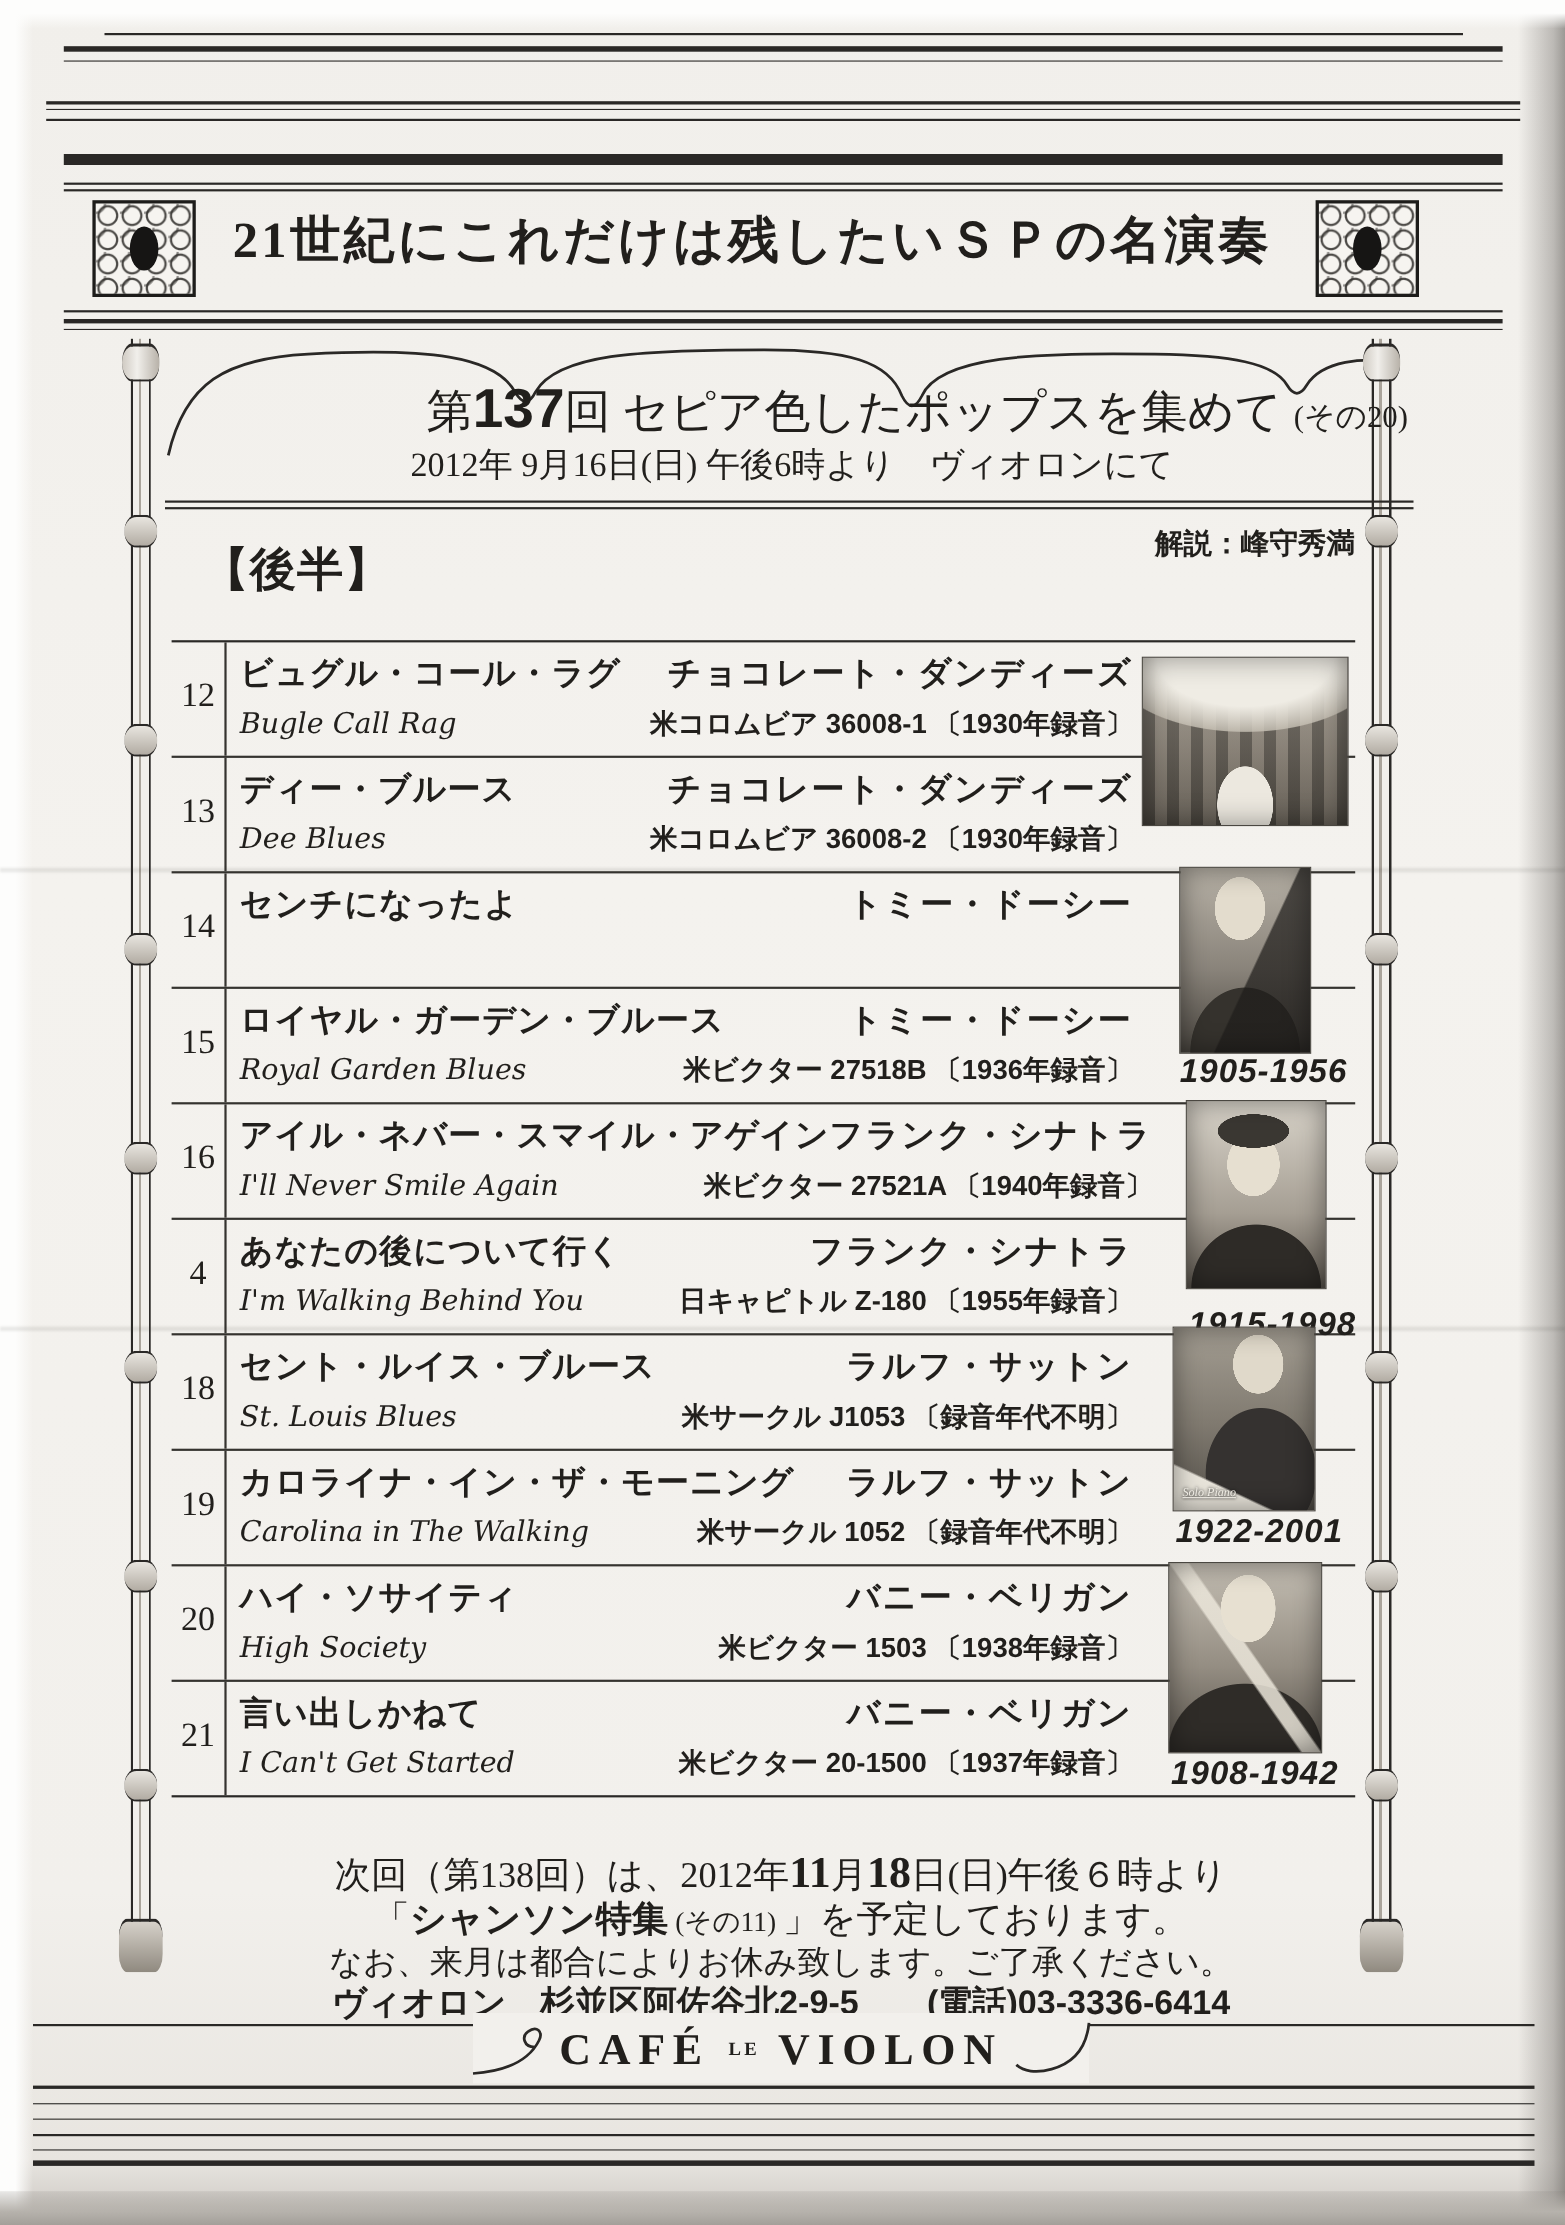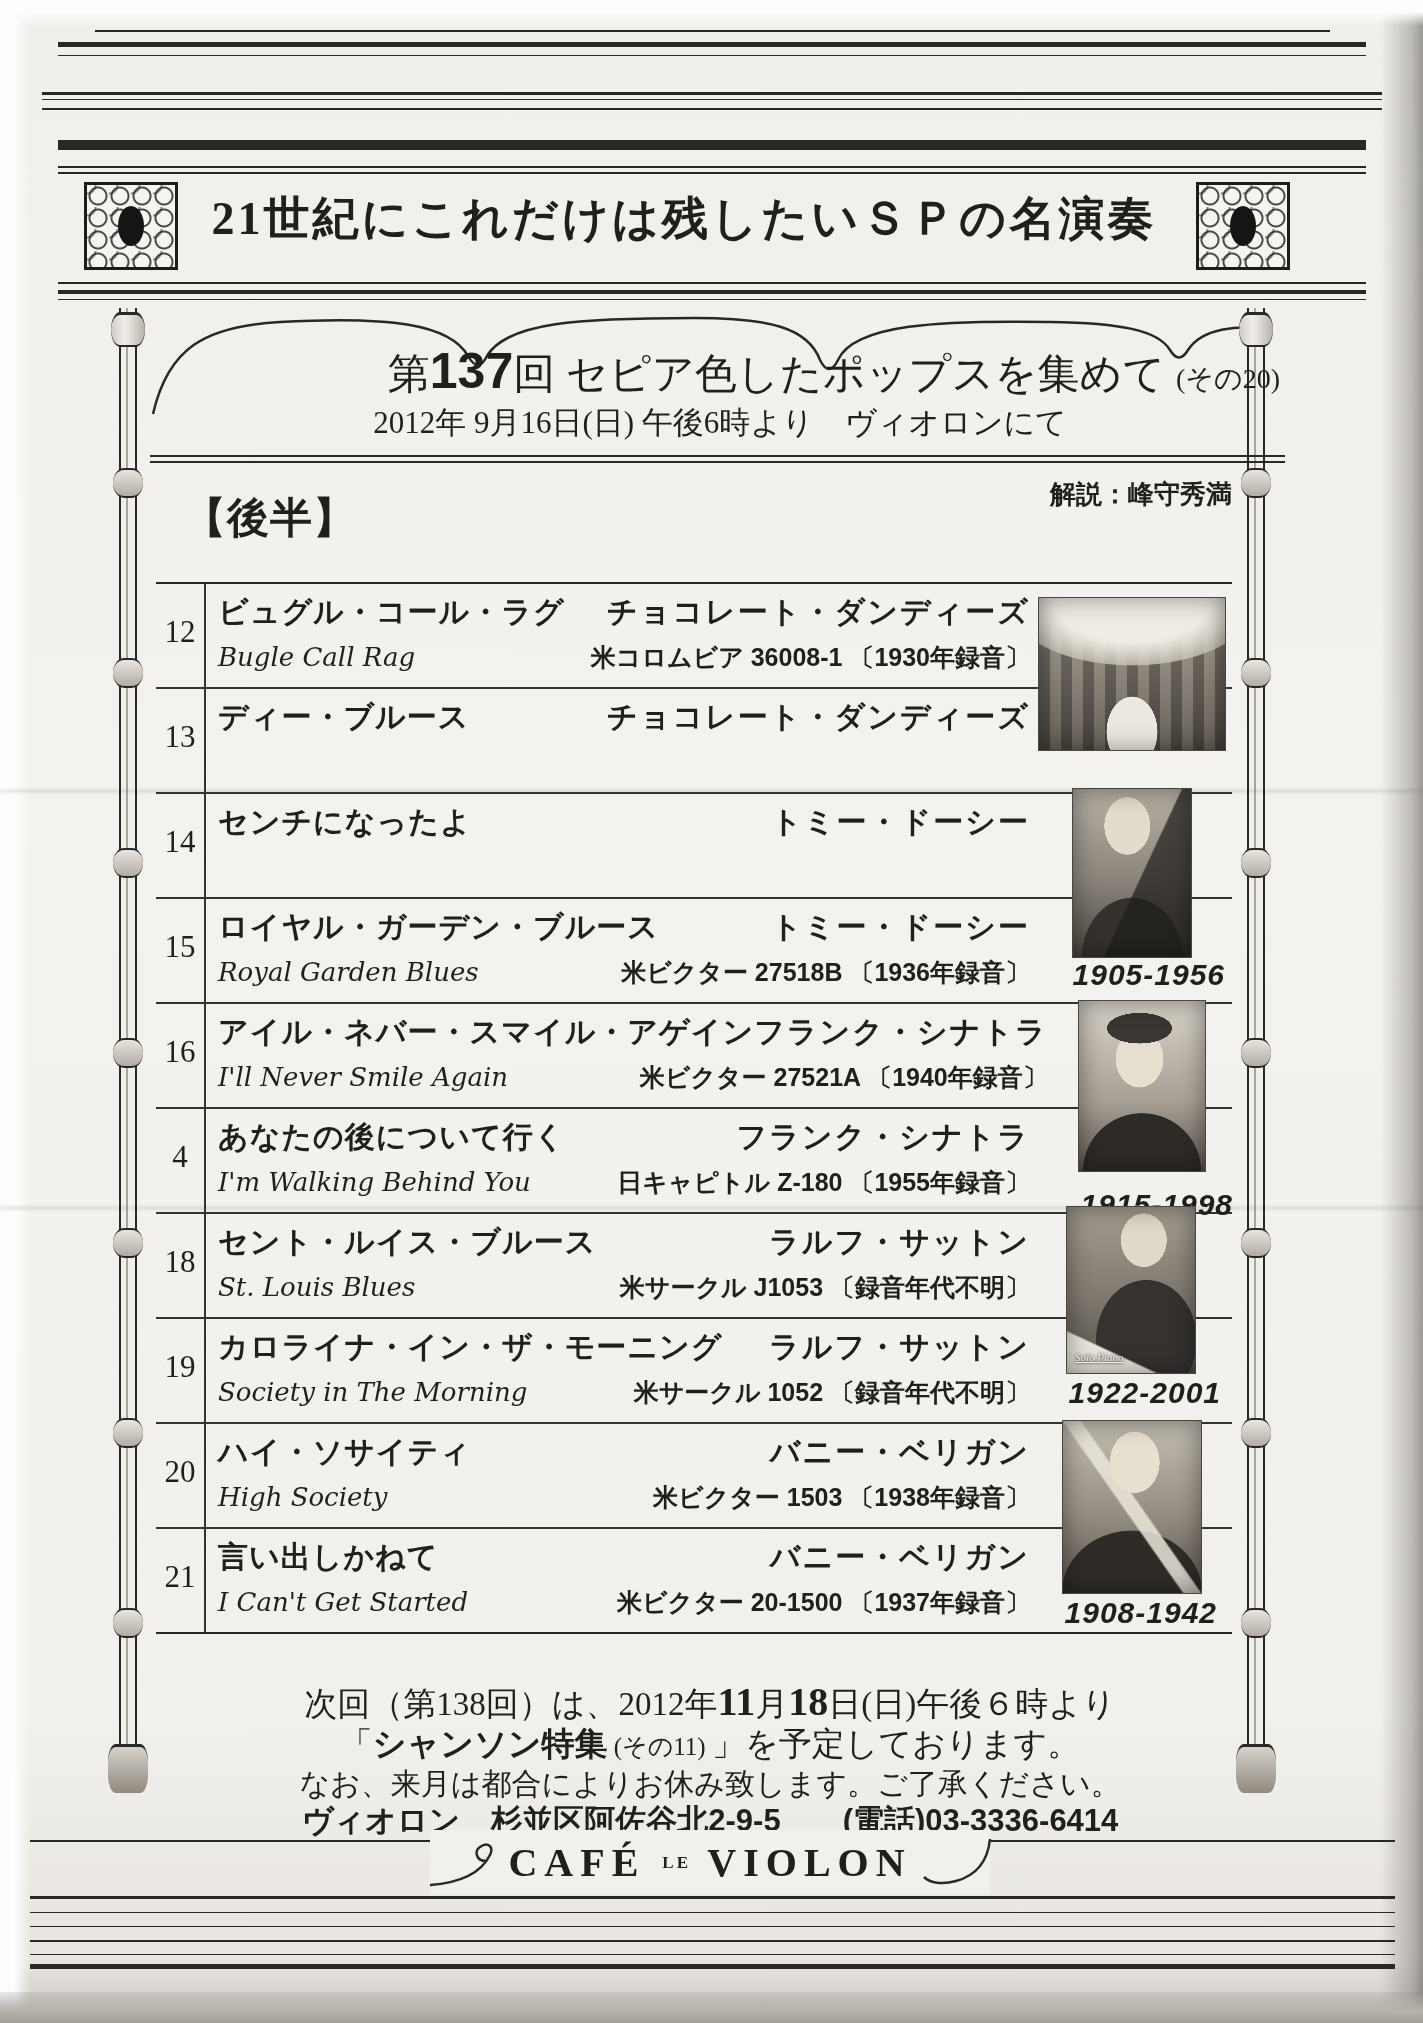--- a/index.html
+++ b/index.html
@@ -202,20 +202,24 @@
     </div>
   </div>
 
   <div class="track-row">
     <div class="track-num">13</div>
     <div class="track-main">
       <div class="tline">
         <span class="title-jp">ディー・ブルース</span>
         <span class="artist">チョコレート・ダンディーズ</span>
       </div>
+      <div class="tline tline2">
+        <span class="title-en">Dee Blues</span>
+        <span class="label-info">米コロムビア 36008-2 〔1930年録音〕</span>
+      </div>
     </div>
   </div>
 
   <div class="track-row">
     <div class="track-num">14</div>
     <div class="track-main">
       <div class="tline">
         <span class="title-jp">センチになったよ</span>
         <span class="artist">トミー・ドーシー</span>
       </div>
@@ -279,21 +283,21 @@
   </div>
 
   <div class="track-row">
     <div class="track-num">19</div>
     <div class="track-main">
       <div class="tline">
         <span class="title-jp">カロライナ・イン・ザ・モーニング</span>
         <span class="artist">ラルフ・サットン</span>
       </div>
       <div class="tline tline2">
-        <span class="title-en">Society in The Morning</span>
+        <span class="title-en">Carolina in The Walking</span>
         <span class="label-info">米サークル 1052 〔録音年代不明〕</span>
       </div>
     </div>
   </div>
 
   <div class="track-row">
     <div class="track-num">20</div>
     <div class="track-main">
       <div class="tline">
         <span class="title-jp">ハイ・ソサイティ</span>

